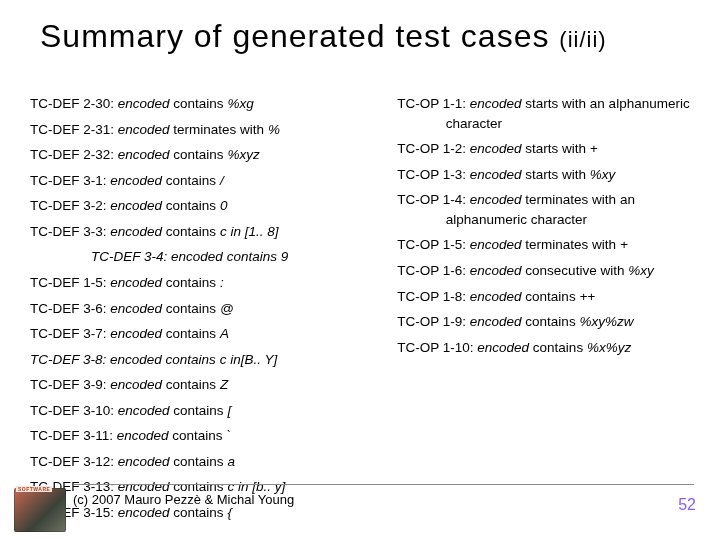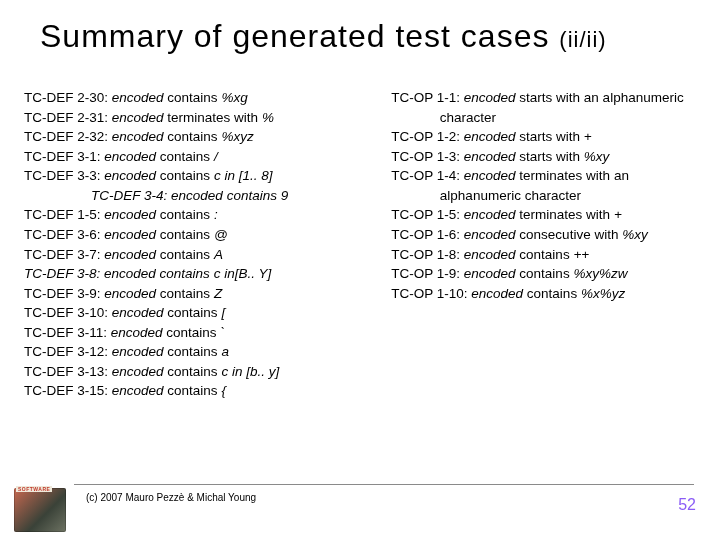--- a/index.html
+++ b/index.html
@@ -41,21 +41,21 @@
   }
   .col {
     flex: 1;
     font-size: 13.5px;
     line-height: 1.45;
   }
   .col-right {
     flex: 0.92;
   }
   .row {
-    margin: 0;
+    margin: 6px;
     padding: 0;
     text-indent: -3.6em;
     padding-left: 3.6em;
   }
   .id { font-style: normal; display: inline; }
   .em { font-style: italic; }
   .footer {
     position: absolute;
     bottom: 14px;
     left: 0;
@@ -65,23 +65,23 @@
   .footer-line {
     position: absolute;
     top: -10px;
     left: 74px;
     right: 26px;
     height: 0;
     border-top: 1px solid #8a8a8a;
   }
   .copyright {
     position: absolute;
-    left: 86px;
+    left: 73px;
     top: -2px;
-    font-size: 10px;
+    font-size: 13px;
     color: #000;
   }
   .pagenum {
     position: absolute;
     right: 24px;
     top: 2px;
     font-size: 16px;
     color: #8b5cf6;
   }
   .logo {
@@ -116,20 +116,21 @@
     <span>Summary of generated test cases</span>
     <span class="sub">(ii/ii)</span>
   </div>
 
   <div class="cols">
     <div class="col" id="col-left">
         <p class="row"><span class="id">TC-DEF 2-30: </span><span class="em">encoded </span><span>contains </span><span class="em">%xg</span></p>
         <p class="row"><span class="id">TC-DEF 2-31: </span><span class="em">encoded </span><span>terminates with </span><span class="em">%</span></p>
         <p class="row"><span class="id">TC-DEF 2-32: </span><span class="em">encoded </span><span>contains </span><span class="em">%xyz</span></p>
         <p class="row"><span class="id">TC-DEF 3-1: </span><span class="em">encoded </span><span> contains </span><span class="em">/</span></p>
+        <p class="row"><span class="id">TC-DEF 3-2: </span><span class="em">encoded </span><span>contains </span><span class="em">0</span></p>
         <p class="row"><span class="id">TC-DEF 3-3: </span><span class="em">encoded </span><span>contains </span><span class="em">c in [1.. 8]</span></p>
         <p class="row" style="font-style: italic; text-align: center;"><span class="id" style="font-style: italic;">TC-DEF 3-4: </span><span class="em">encoded </span><span style="font-style: italic;">contains </span><span class="em">9</span></p>
         <p class="row"><span class="id">TC-DEF 1-5: </span><span class="em">encoded </span><span>contains </span><span class="em">:</span></p>
         <p class="row"><span class="id">TC-DEF 3-6: </span><span class="em">encoded </span><span>contains </span><span class="em">@</span></p>
         <p class="row"><span class="id">TC-DEF 3-7: </span><span class="em">encoded </span><span>contains </span><span class="em">A</span></p>
         <p class="row" style="font-style: italic;"><span class="id" style="font-style: italic;">TC-DEF 3-8: </span><span class="em">encoded </span><span style="font-style: italic;">contains </span><span class="em">c in[B.. Y]</span></p>
         <p class="row"><span class="id">TC-DEF 3-9: </span><span class="em">encoded </span><span>contains </span><span class="em">Z</span></p>
         <p class="row"><span class="id">TC-DEF 3-10: </span><span class="em">encoded </span><span>contains </span><span class="em">[</span></p>
         <p class="row"><span class="id">TC-DEF 3-11: </span><span class="em">encoded </span><span>contains </span><span class="em">`</span></p>
         <p class="row"><span class="id">TC-DEF 3-12: </span><span class="em">encoded </span><span>contains </span><span class="em">a</span></p>

